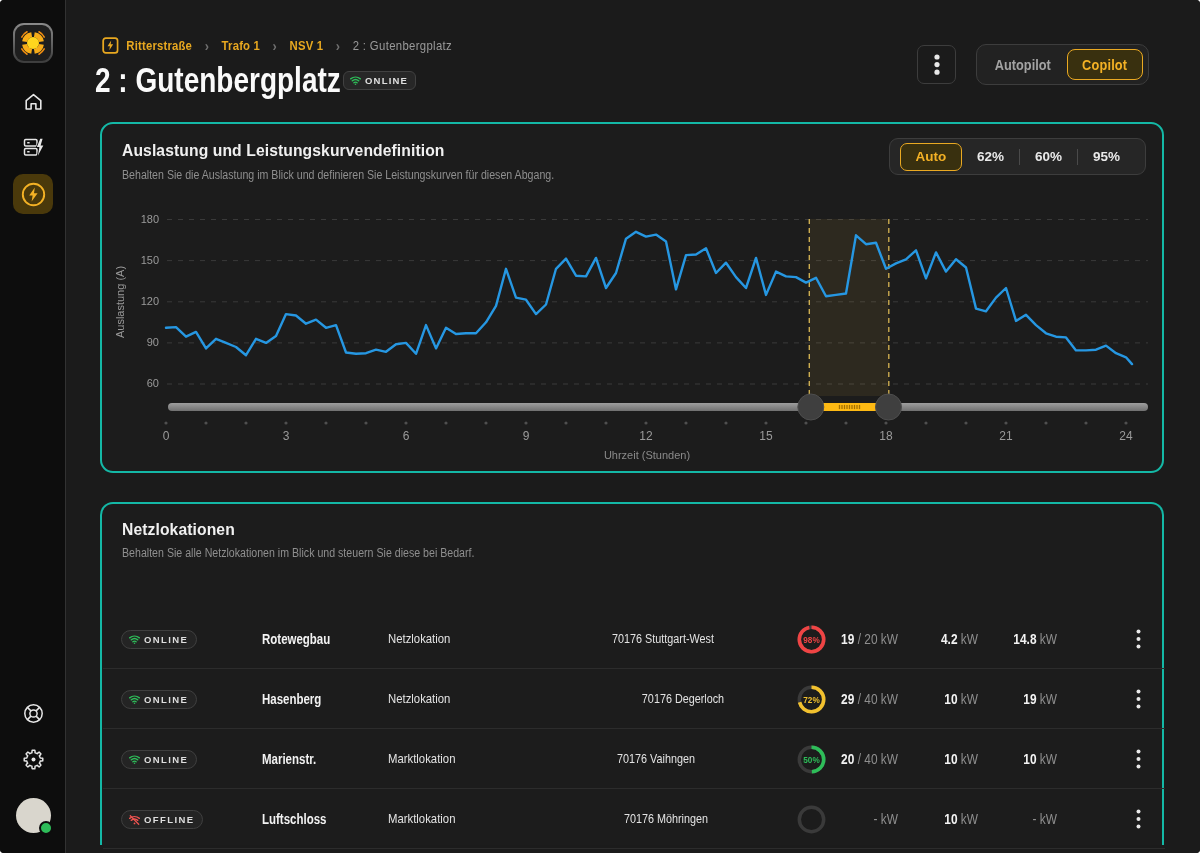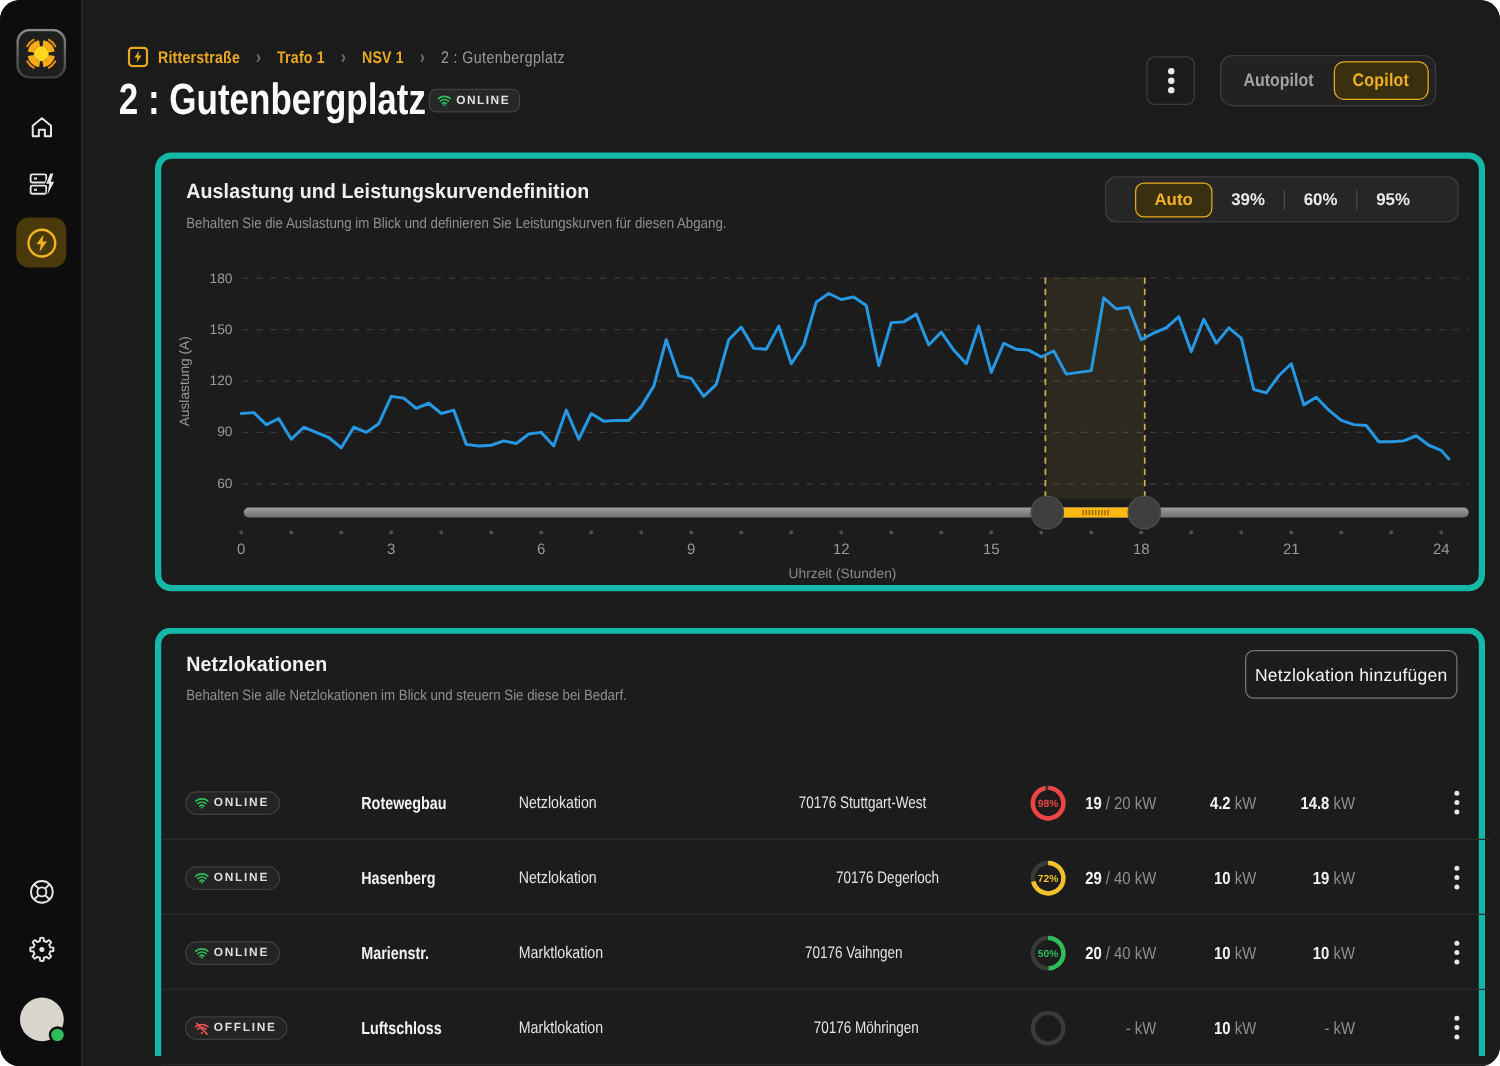--- a/index.html
+++ b/index.html
@@ -1,17 +1,17 @@
 <!DOCTYPE html>
 <html><head>
 <meta charset="utf-8">
 <style>
 * { margin:0; padding:0; box-sizing:border-box; }
 html,body { overflow:hidden; width:1200px; height:853px; background:#ffffff; font-family:"Liberation Sans", sans-serif; }
-.app { position:absolute; left:0; top:0; width:1200px; height:853px; border-radius:16px; overflow:hidden; background:#1b1b1b; }
+.app { position:absolute; left:0; top:0; width:1200px; height:853px; border-radius:4px; overflow:hidden; background:#1b1b1b; }
 .sidebar { position:absolute; left:0; top:0; width:66px; height:853px; background:#0d0d0d; border-right:1px solid #323232; }
 .main { position:absolute; left:67px; top:0; width:1133px; height:853px; background:#1b1b1b; }
 .logo-btn { position:absolute; left:13px; top:23px; width:40px; height:40px; border-radius:11px; background:linear-gradient(180deg,#8a8a8a,#3c3c3c) border-box; border:2px solid transparent; }
 .logo-inner { position:absolute; inset:0; border-radius:9px; background:#1e1e1e; display:flex; align-items:center; justify-content:center; }
 .nav-ic { position:absolute; left:23px; color:#e6e6e6; }
 .nav-active { position:absolute; left:13px; top:174px; width:40px; height:40px; border-radius:10px; background:#4a390b; display:flex; align-items:center; justify-content:center; }
 .avatar { position:absolute; left:16px; top:798px; width:35px; height:35px; border-radius:50%; background:#d9d6cd; }
 .avatar .dot { position:absolute; right:-2px; bottom:-2px; width:14px; height:14px; border-radius:50%; background:#2ebd59; border:2px solid #0d0d0d; }
 
 
@@ -23,27 +23,27 @@
 .badge { display:inline-flex; align-items:center; height:19px; border-radius:6px; background:#272727; border:1px solid #414141; padding:0 7px 0 6px; }
 .badge .txt { font-size:9.5px; font-weight:bold; color:#e0e0e0; letter-spacing:1.2px; margin-left:4px; }
 
 .menu-btn { position:absolute; left:850px; top:45px; width:39px; height:39px; border:1px solid #3d3d3d; border-radius:7px; display:flex; align-items:center; justify-content:center; }
 .toggle { position:absolute; left:909px; top:44px; width:173px; height:41px; background:#222222; border:1px solid #3d3d3d; border-radius:10px; display:flex; align-items:center; }
 .toggle .opt1 { width:91px; text-align:center; color:#a3a3a3; font-size:14.5px; font-weight:bold; }
 .toggle .opt1 span, .toggle .opt2 span { display:inline-block; transform:scaleX(0.88); }
 .toggle .opt2 { position:absolute; right:5px; top:4px; width:76px; height:31px; border:1.5px solid #eaa922; border-radius:8px; background:#39300f; color:#f3b125; font-size:14.5px; font-weight:bold; display:flex; align-items:center; justify-content:center; letter-spacing:0.2px;}
 
 
-.card { position:absolute; background:#1c1c1c; border:5px solid #14b8a6; border-radius:13px;margin-left:24px; }
+.card { position:absolute; background:#1c1c1c; border:2px solid #14b8a6; border-radius:13px; }
 #card1 { left:33px; top:122px; width:1064px; height:351px; }
 #card2 { left:33px; top:502px; width:1064px; height:343px; border-bottom:none; border-bottom-left-radius:0; border-bottom-right-radius:0; }
 .ctitle { position:absolute; left:20px; font-size:16.5px; font-weight:bold; color:#f0f0f0; letter-spacing:0.1px; transform:scaleX(0.95); transform-origin:0 50%; white-space:nowrap; }
 .csub { position:absolute; left:20px; font-size:12px; color:#8f8f8f; transform:scaleX(0.885); transform-origin:0 50%; white-space:nowrap; }
 
-.seg { position:absolute; right:16px; top:14px; height:37px; background:#262626; border:1px solid #3d3d3d; border-radius:9px; display:flex; align-items:center; padding:0 23px; }
+.seg { position:absolute; right:16px; top:14px; height:37px; background:#262626; border:1px solid #3d3d3d; border-radius:9px; display:flex; align-items:center; padding:0 10px; }
 .seg .auto { width:62px; height:28px; border:1.5px solid #eaa922; border-radius:7px; background:#39300f; color:#f3b125; font-size:13.5px; font-weight:bold; display:flex; align-items:center; justify-content:center; }
 .seg .pct { color:#e9e9e9; font-size:13.5px; font-weight:bold; padding:0 15px; }
 .seg .div { width:1px; height:16px; background:#4a4a4a; }
 
 
 .thead { position:absolute; left:1px; top:65px; width:1062px; height:40px; background:#232323; }
 .th { position:absolute; top:13px; font-size:12.5px; color:#b9b9b9; white-space:nowrap; transform:scaleX(0.9); transform-origin:0 50%; }
 .th-r { position:absolute; top:13px; font-size:12.5px; color:#b9b9b9; white-space:nowrap; transform:scaleX(0.9); transform-origin:100% 50%; }
 .row { position:absolute; left:1px; width:1062px; height:60px; border-bottom:1px solid #2c2c2c; }
 .cell { position:absolute; white-space:nowrap; }
@@ -103,21 +103,21 @@
         <div class="opt2">
           <span>Copilot</span>
         </div>
       </div>
 
   <div class="card" id="card1">
     <div class="ctitle" style="top:17px">Auslastung und Leistungskurvendefinition</div>
     <div class="csub" style="top:44px">Behalten Sie die Auslastung im Blick und definieren Sie Leistungskurven für diesen Abgang.</div>
     <div class="seg">
       <div class="auto">Auto</div>
-      <div class="pct">39%</div>
+      <div class="pct">62%</div>
           <div class="div"></div>
       <div class="pct">60%</div>
           <div class="div"></div>
       <div class="pct">95%</div>
     </div>
     <svg id="chart" width="1062" height="349" viewBox="0 0 1062 349" style="position:absolute;left:0;top:0">
 
       <g stroke="#3a3a3a" stroke-width="1" stroke-dasharray="5 6">
         <line x1="65" y1="95.5" x2="1046" y2="95.5"></line>
         <line x1="65" y1="136.6" x2="1046" y2="136.6"></line>
@@ -201,21 +201,20 @@
             <text x="904" y="316">21</text>
             <text x="1024" y="316">24</text>
           </g>
       <text x="545" y="335" fill="#8a8a8a" font-size="11" text-anchor="middle">Uhrzeit (Stunden)</text>
     </svg>
   </div>
 
   <div class="card" id="card2">
     <div class="ctitle" style="top:16px">Netzlokationen</div>
     <div class="csub" style="top:42px">Behalten Sie alle Netzlokationen im Blick und steuern Sie diese bei Bedarf.</div>
-    <div class="addbtn">Netzlokation hinzufügen</div>
     <div class="row" style="top:105px">
           <div class="pill">
             <svg width="11" height="9" viewBox="0 0 12 10">
               <path d="M0.6 3.2 A8.6 8.6 0 0 1 11.4 3.2" fill="none" stroke="#2ebd59" stroke-width="1.5" stroke-linecap="round"></path>
               <path d="M2.4 5.4 A5.6 5.6 0 0 1 9.6 5.4" fill="none" stroke="#2ebd59" stroke-width="1.5" stroke-linecap="round"></path>
               <path d="M4.2 7.6 A2.8 2.8 0 0 1 7.8 7.6" fill="none" stroke="#2ebd59" stroke-width="1.5" stroke-linecap="round"></path>
               <circle cx="6" cy="9.1" r="0.9" fill="#2ebd59"></circle>
             </svg>
             <span class="txt">ONLINE</span>
           </div>

